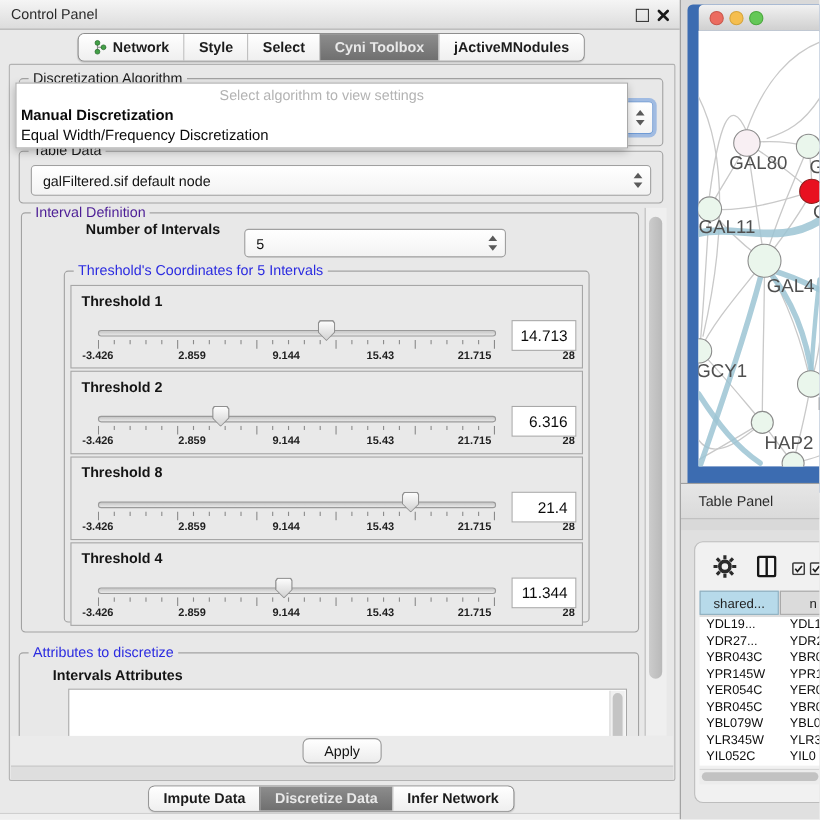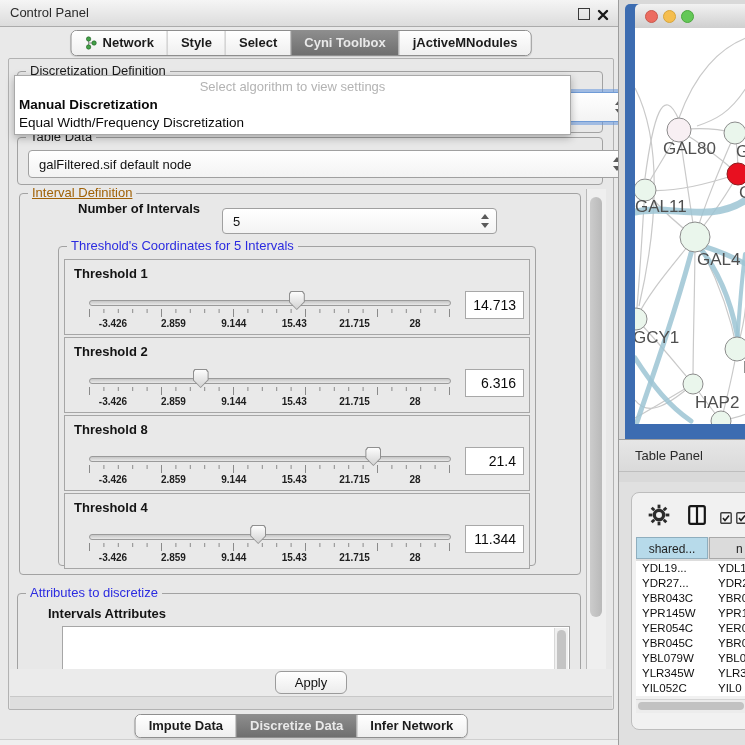--- a/index.html
+++ b/index.html
@@ -22,25 +22,25 @@
   .seg .nicon{display:inline-block;vertical-align:-3px;margin-right:5px;}
   #top-tabs{top:30px;left:301px;transform:translateX(-50%);}
   #bottom-tabs{top:714px;left:301px;transform:translateX(-50%);}
   #bottom-tabs .seg{height:22px;line-height:22px;}
 
   #main-panel{position:absolute;left:8px;top:58px;width:604px;height:650px;
     background:#E8E8E8;border:1px solid #B2B2B2;border-radius:2px;}
   .group{position:absolute;border:1px solid #A2A2A2;border-radius:4px;}
   .glabel{position:absolute;top:-8px;left:8px;background:#E8E8E8;padding:0 4px;font-size:13px;line-height:14px;}
   .glabel.black{color:#1A1A1A;}
-  .glabel.green{color:#a16207;text-decoration:underline;}
+  .glabel.green{color:#4c1d95;}
   .glabel.blue{color:#2B2BE0;}
 
   .combo{position:absolute;background:linear-gradient(#FFFFFF,#F3F3F3);border:1px solid #A0A0A0;
-    border-radius:4px;font-size:13px;color:#111;padding-left:37px;}
+    border-radius:4px;font-size:13px;color:#111;}
   .combo .cval{position:absolute;left:10px;top:0;bottom:0;display:flex;align-items:center;}
   .stepper{position:absolute;right:7px;top:50%;transform:translateY(-50%);width:8px;height:14px;}
   .stepper:before,.stepper:after{content:"";position:absolute;left:0;border-left:4px solid transparent;border-right:4px solid transparent;}
   .stepper:before{top:0;border-bottom:5px solid #5A5A5A;}
   .stepper:after{bottom:0;border-top:5px solid #5A5A5A;}
   .combo.focused{border-color:#6F9BD6;box-shadow:0 0 0 3px rgba(100,150,220,.55);}
 
   #algo-popup{position:absolute;left:5px;top:16px;width:555px;height:58px;background:#FFFFFF;
     border:1px solid #A9A9A9;box-shadow:0 3px 8px rgba(0,0,0,.28);z-index:40;}
   .pop-placeholder{position:absolute;left:0;top:3px;width:100%;text-align:center;font-size:13px;color:#B3B3B3;}
@@ -50,21 +50,21 @@
 
   .tblock{position:relative;width:464px;height:74px;border:1px solid #A6A6A6;background:#E9E9E9;margin-bottom:2px;box-sizing:content-box;}
   .tblock .tlabel{position:absolute;left:9px;top:6px;font-size:13px;font-weight:700;color:#141414;}
   .track{position:absolute;left:24px;top:40px;width:360px;height:4px;border:1px solid #9A9A9A;border-radius:3px;
     background:linear-gradient(#C6C6C6,#E8E8E8);}
   .thumb{position:absolute;top:31px;width:16px;height:19px;
     clip-path:polygon(12% 0,88% 0,100% 14%,100% 58%,50% 100%,0 58%,0 14%);background:#8F8F8F;}
   .thumb:before{content:"";position:absolute;inset:1px;
     clip-path:polygon(12% 0,88% 0,100% 14%,100% 58%,50% 100%,0 58%,0 14%);background:linear-gradient(#FDFDFD,#D2D2D2);}
   .ticks{position:absolute;left:24px;top:49px;}
-  .ticklabels{position:absolute;left:24px;top:58px;width:302px;height:12px;margin-left:24px;}
+  .ticklabels{position:absolute;left:24px;top:58px;width:428px;height:12px;}
   .ticklabels span{position:absolute;transform:translateX(-50%);font-size:10px;font-weight:700;color:#1E1E1E;white-space:nowrap;}
   .valuebox{position:absolute;left:400px;top:31px;width:50px;height:26px;background:#FFF;border:1px solid #A8A8A8;
     font-size:14px;line-height:26px;text-align:right;padding-right:7px;color:#0A0A0A;}
 
   #attr-list{position:absolute;left:44px;top:32px;width:506px;height:58px;background:#FFF;border:1px solid #A6A6A6;overflow:hidden;}
   .attr-item{font-size:13px;line-height:17px;padding-left:14px;color:#111;white-space:nowrap;}
   .vscroll-mini{position:absolute;right:1px;top:1px;width:13px;height:56px;background:#F0F0F0;border-left:1px solid #D8D8D8;}
   .vscroll-mini .vthumb{position:absolute;left:2px;top:2px;width:9px;height:48px;border-radius:5px;background:#C4C4C4;}
 
   #main-vscroll{position:absolute;left:577px;top:130px;width:19px;height:480px;background:#EFEFEF;border-left:1px solid #B8B8B8;}
@@ -132,21 +132,21 @@
         </svg>Network</span>
       <span class="seg">Style</span>
       <span class="seg">Select</span>
       <span class="seg sel">Cyni Toolbox</span>
       <span class="seg">jActiveMNodules</span>
     </div>
 
   <div id="main-panel">
 
     <div class="group" id="grp-algo" style="left:8px;top:12px;width:584px;height:60px;">
-      <span class="glabel black">Discretization Definition</span>
+      <span class="glabel black">Discretization Algorithm</span>
       <div class="combo focused" style="left:8px;top:20px;width:566px;height:28px;">
         <span class="stepper"></span>
       </div>
     </div>
 
     <div id="algo-popup">
       <div class="pop-placeholder">Select algorithm to view settings</div>
       <div id="popup-items">
           <div class="pop-item" style="top: 20px; font-weight: 700;">Manual Discretization</div>
           <div class="pop-item" style="top: 38px; font-weight: 400;">Equal Width/Frequency Discretization</div>

